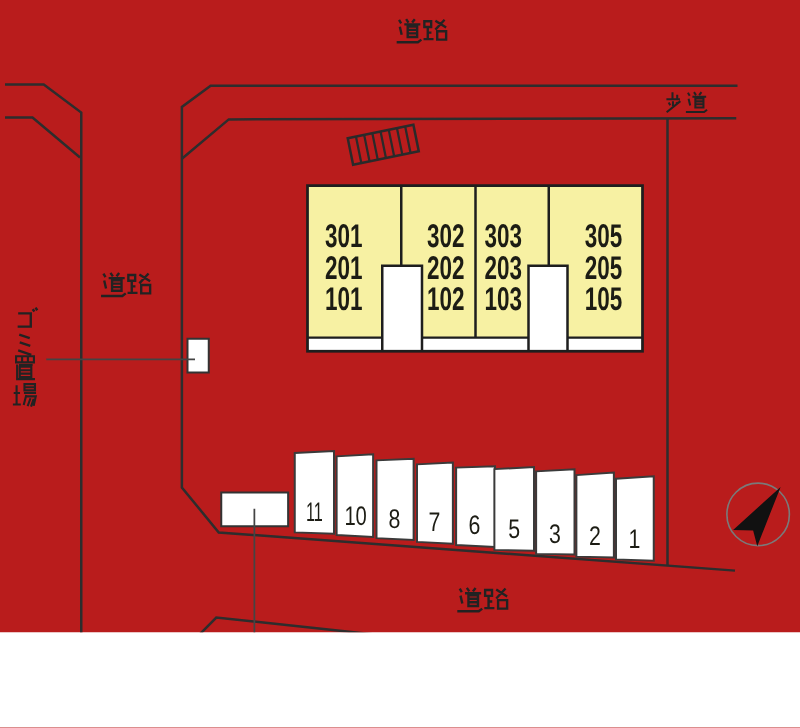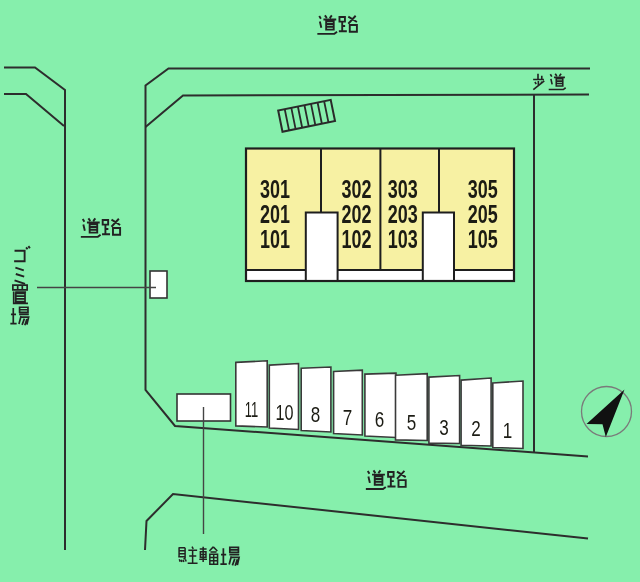--- a/index.html
+++ b/index.html
@@ -1,16 +1,16 @@
 <!DOCTYPE html>
 <html><head>
 <meta charset="utf-8">
 <style>
   html,body{margin:0;padding:0;background:#fff;}
-  #wrap{position:relative;width:640px;height:582px;overflow:hidden;background:#86efac;}
+  #wrap{position:relative;width:640px;height:506px;overflow:hidden;background:#b91c1c;}
   svg{display:block;}
   text{font-family:"Liberation Sans",sans-serif;fill:#1c1c14;}
 </style>
 </head>
 <body>
 <div id="wrap">
 <svg width="640" height="582" viewBox="0 0 640 582">
   <defs>
 
     <g id="g-michi" fill="none" stroke="#222" stroke-width="9">

